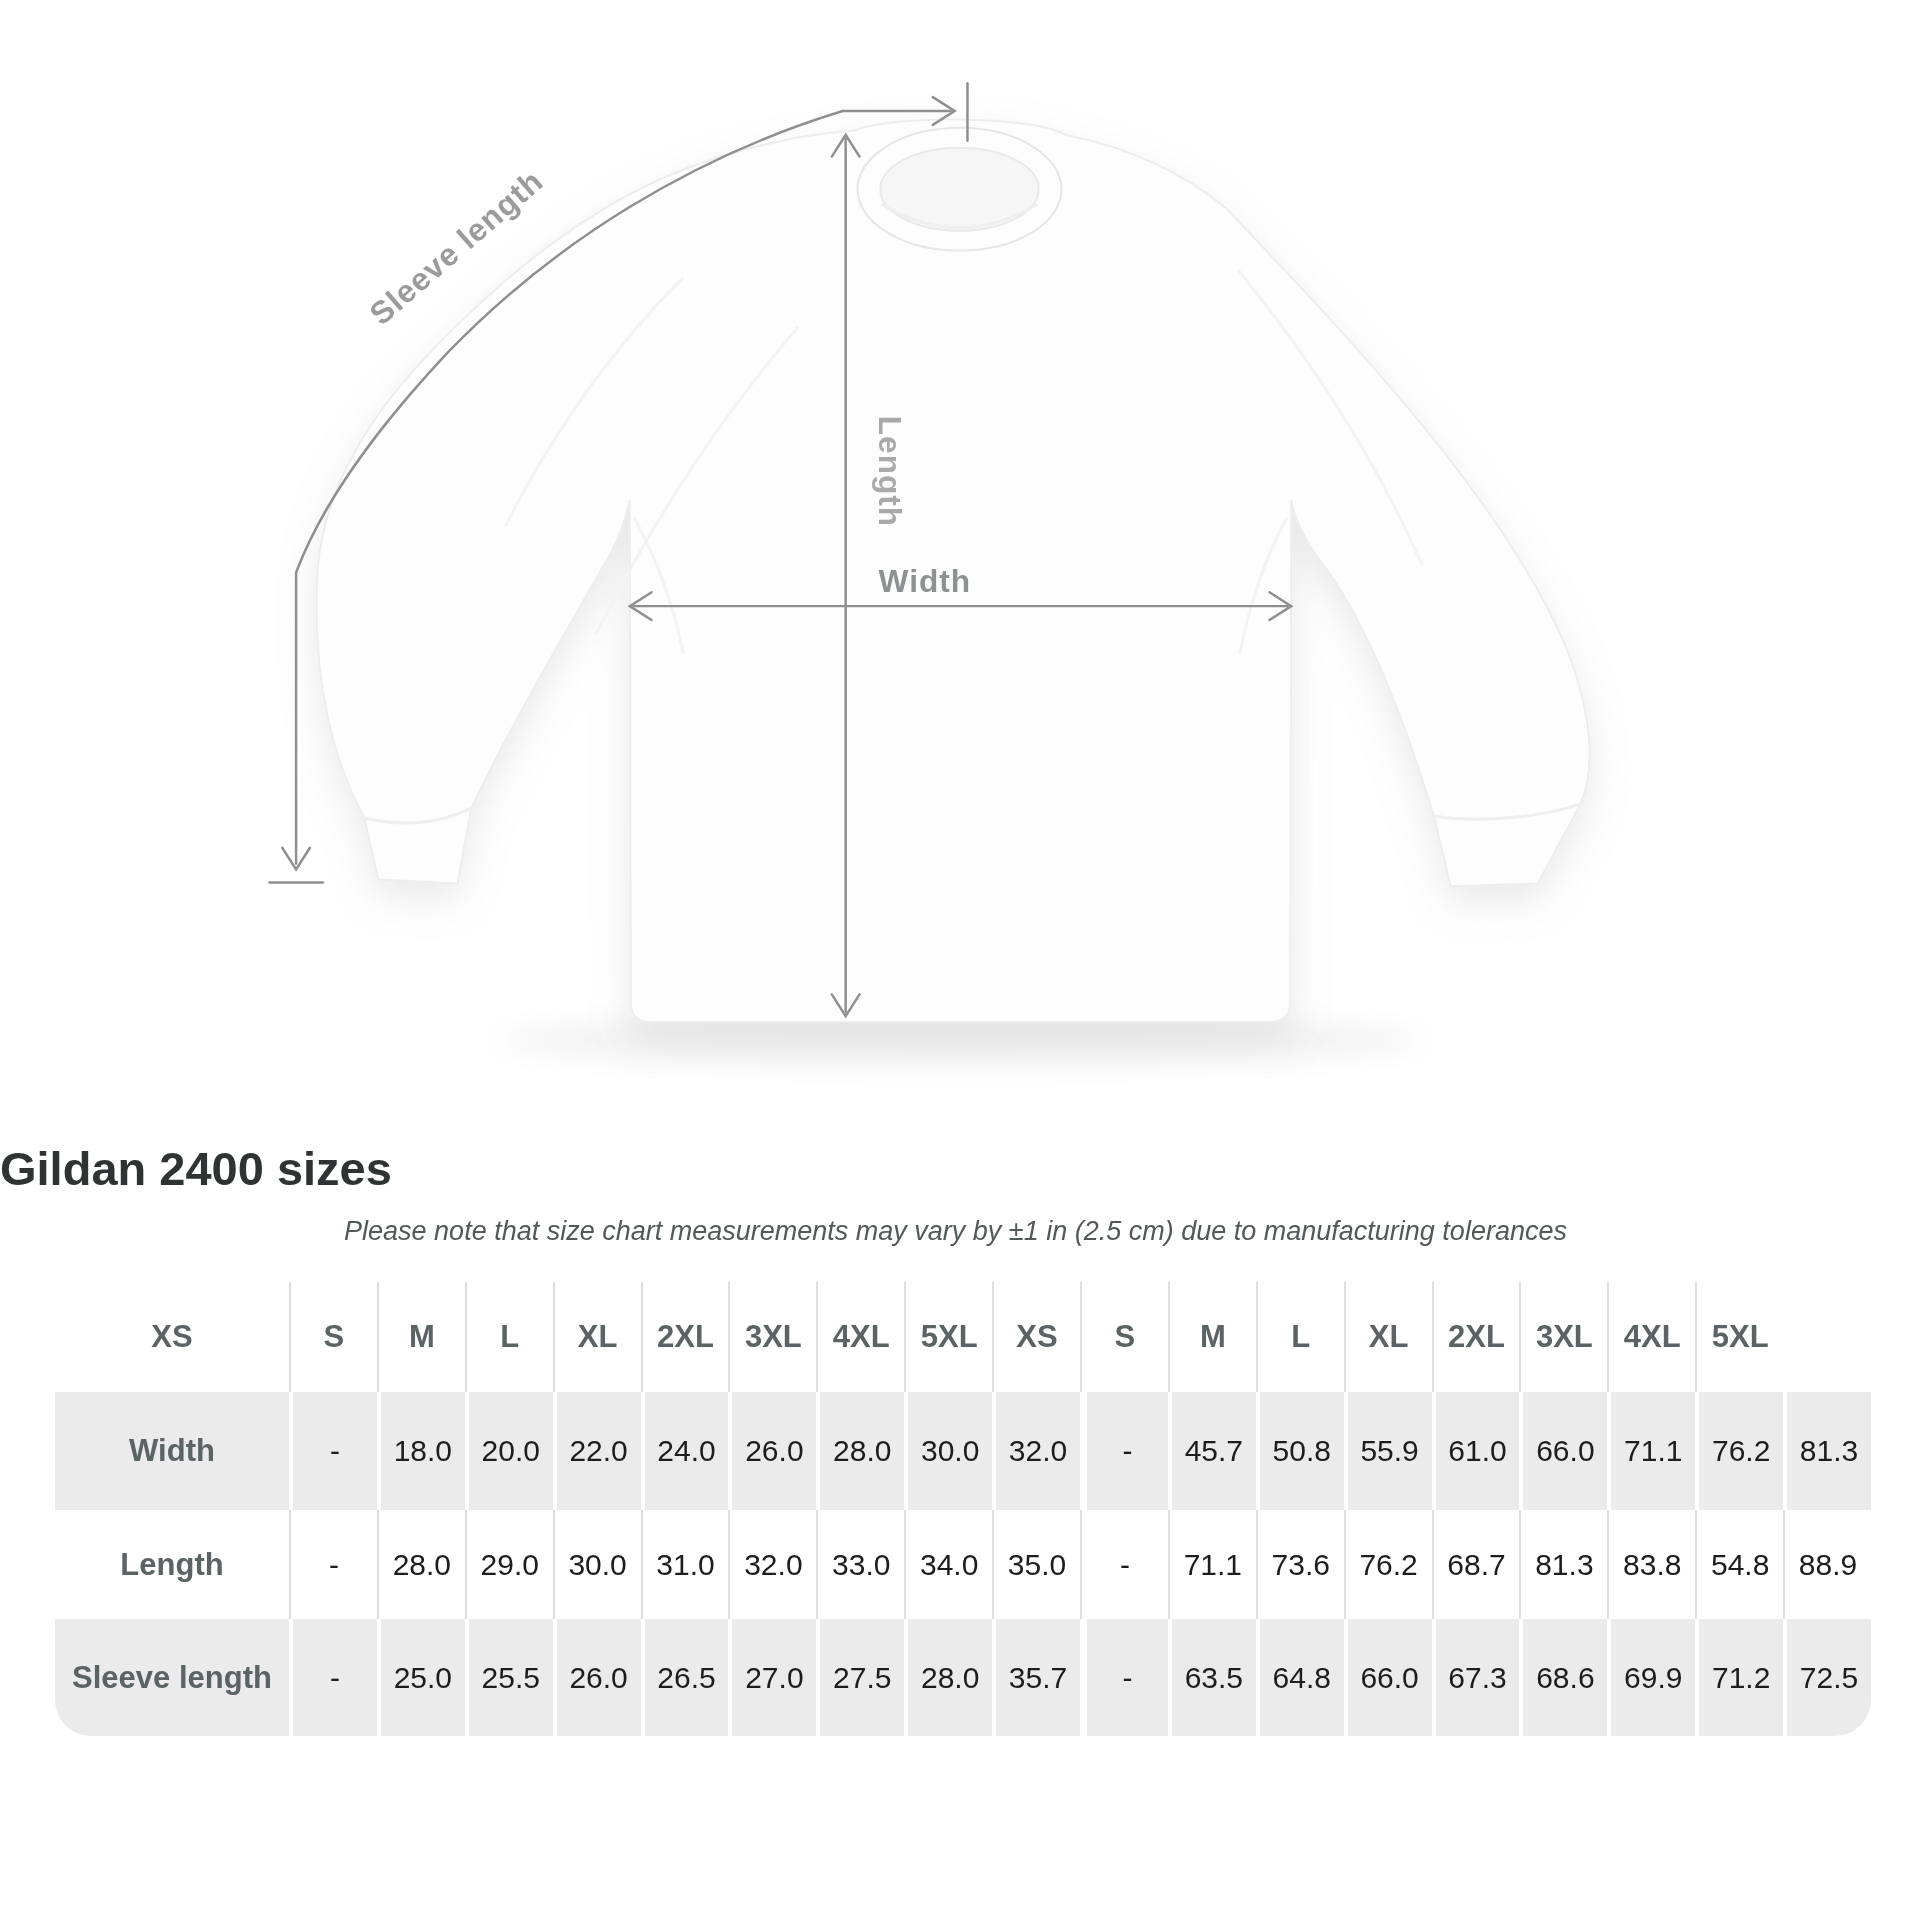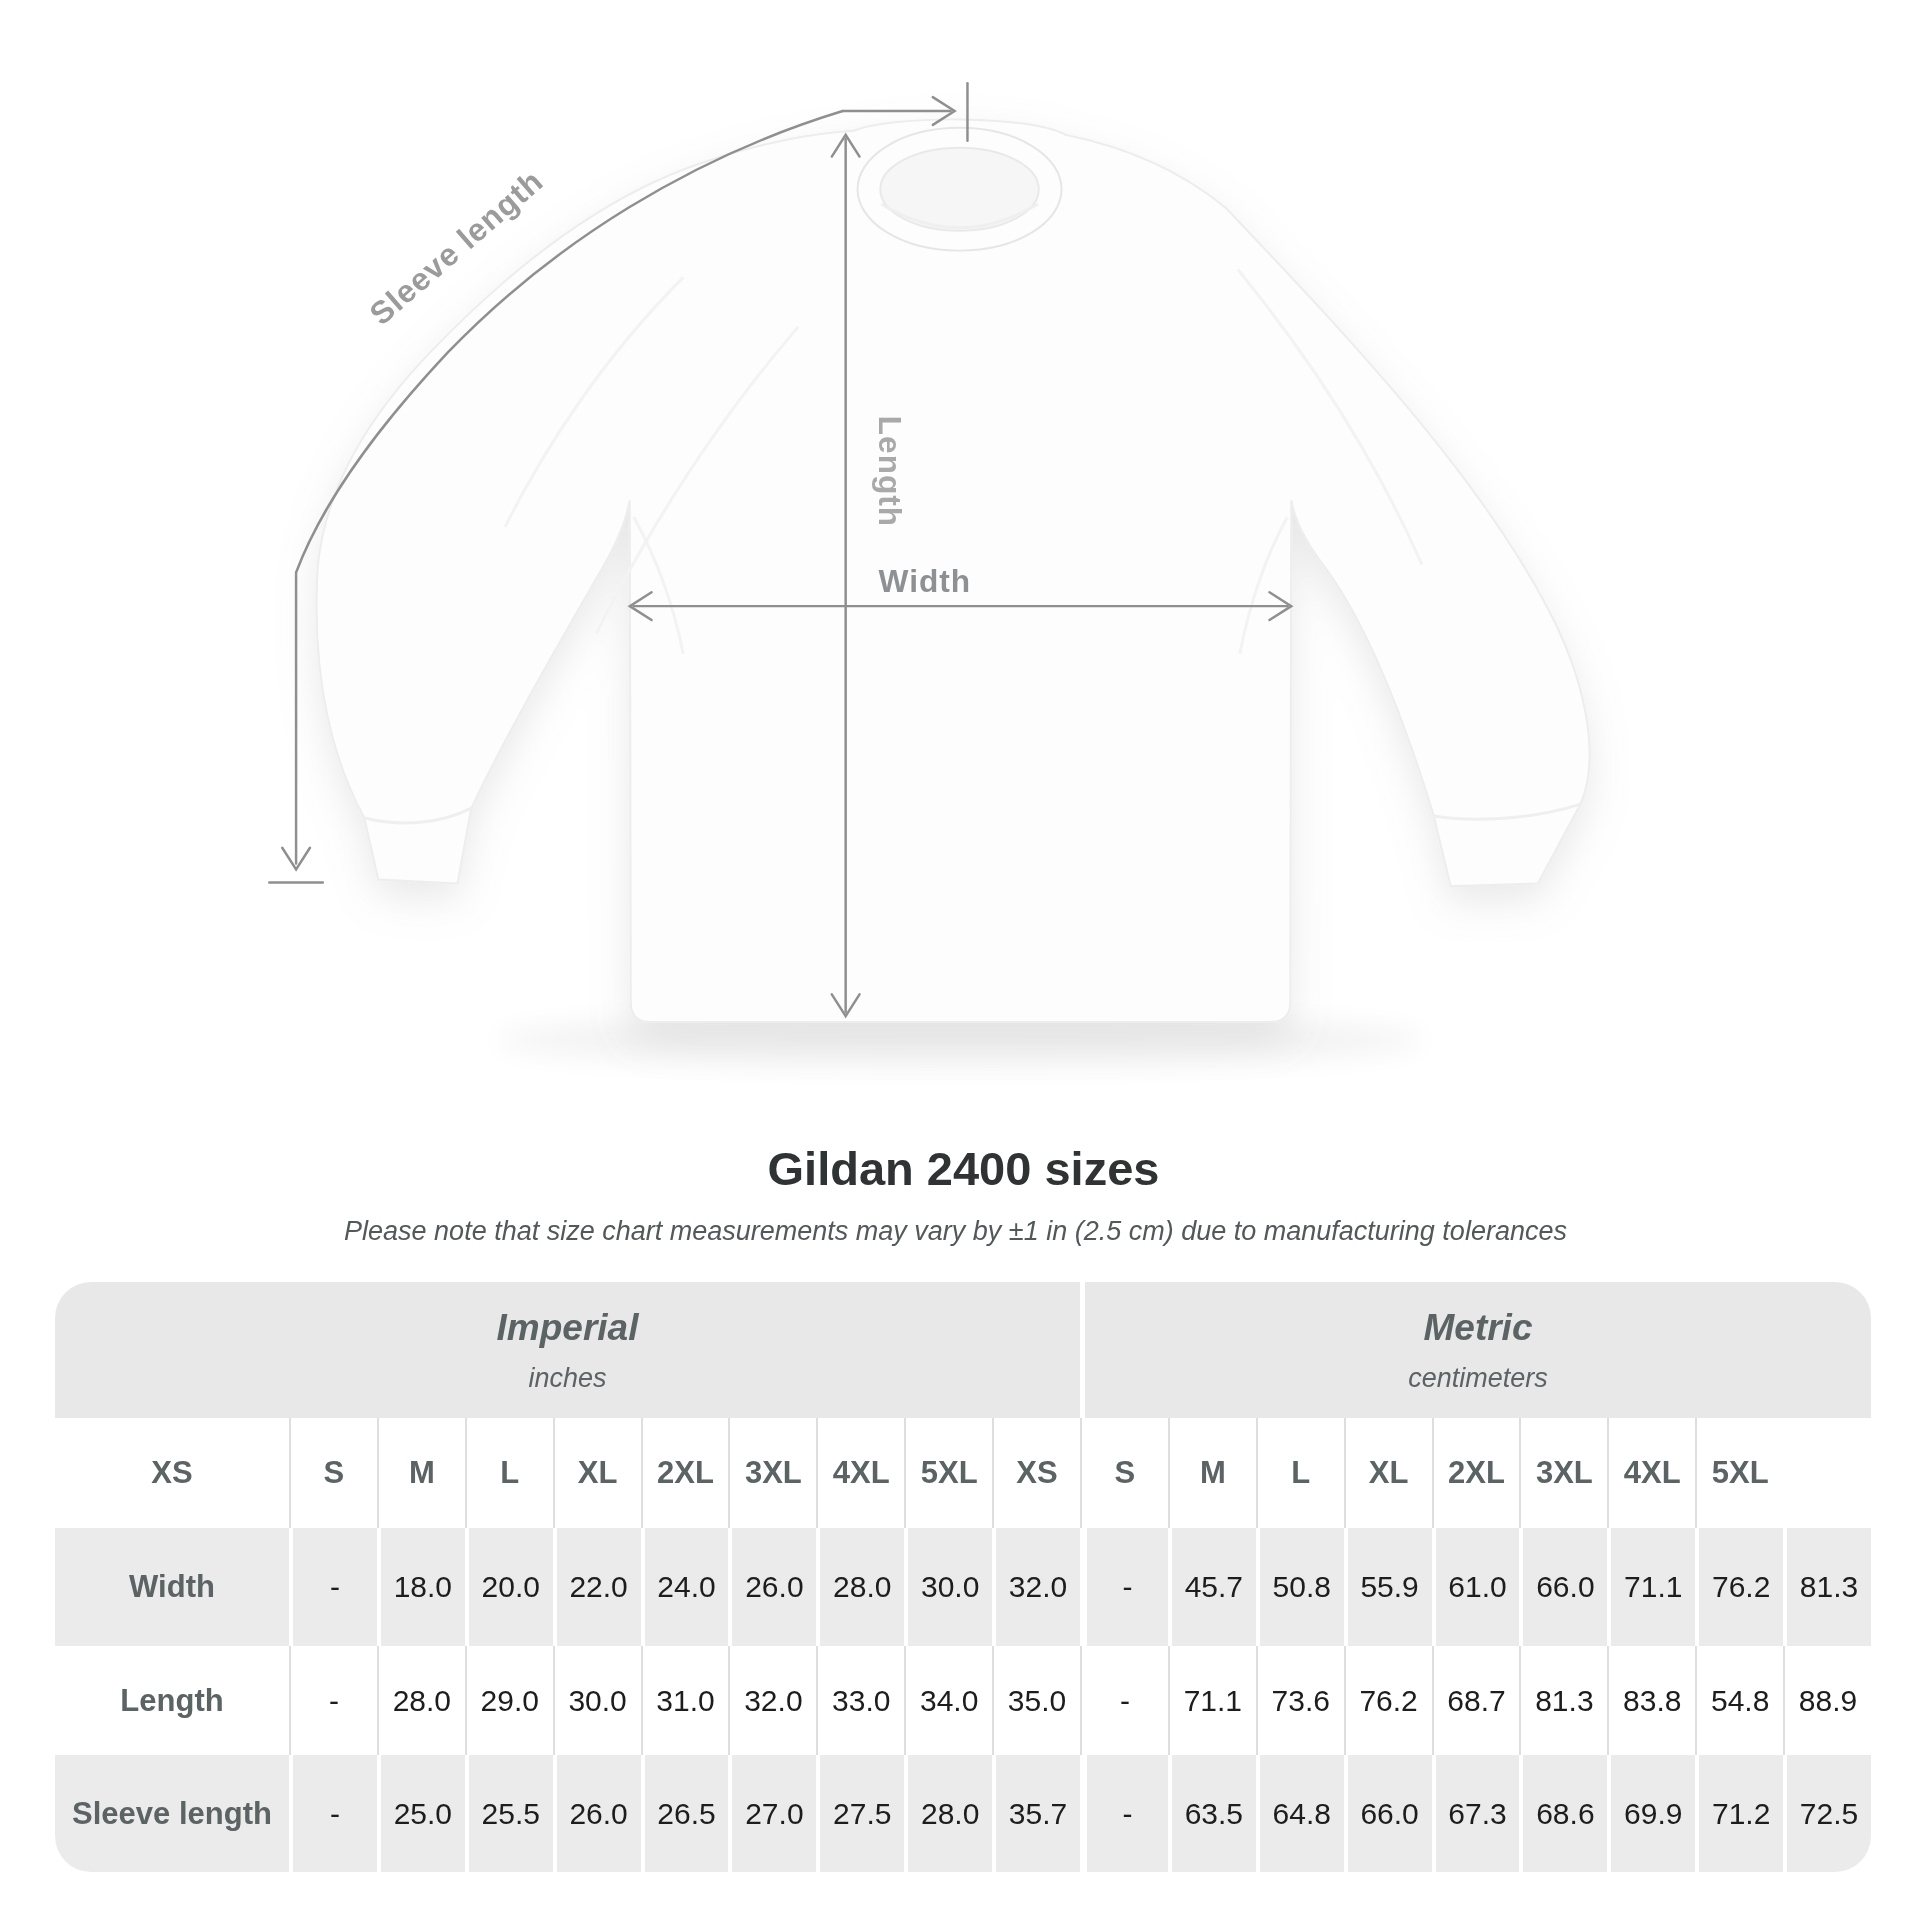--- a/index.html
+++ b/index.html
@@ -28,21 +28,21 @@
   .shirt-body{fill:#fdfdfd;stroke:#ededed;stroke-width:2;}
   .shirt-line{fill:none;stroke:#efefef;stroke-width:3;}
   .shirt-line-soft{fill:none;stroke:#f3f3f3;stroke-width:3;}
   .ann{stroke:var(--annotation-line);stroke-width:2.5;fill:none;stroke-linecap:round;stroke-linejoin:miter;}
   .dl{font-weight:bold;font-size:32px;letter-spacing:1px;fill:var(--diagram-label);}
   .dl2{fill:var(--diagram-label-light);}
   .dl3{fill:var(--diagram-label-width);}
 
   
   .page-title{
-    position:absolute;left:0;right:0;top:1141px;text-align:center;
+    position:absolute;left:0;right:0;top:1141px;text-align:left;
     font-size:47px;font-weight:bold;color:var(--title-text);
   }
   .page-note{
     position:absolute;left:0;right:16px;top:1216px;text-align:center;
     font-size:27px;font-style:italic;color:var(--note-text);
   }
 
   
   .size-table{position:absolute;left:55px;top:1282px;width:1816px;}
   .trow{width:100%;box-sizing:border-box;}
@@ -139,30 +139,20 @@
 
   <text class="dl" transform="translate(468,258) rotate(-41)" text-anchor="middle">Sleeve length</text>
   <text class="dl dl2" transform="translate(888,476) rotate(90)" text-anchor="middle">Length</text>
   <text class="dl dl3" x="934" y="598" text-anchor="middle">Width</text>
 </svg>
 
 <div class="page-title">Gildan 2400 sizes</div>
 <div class="page-note">Please note that size chart measurements may vary by ±1 in (2.5 cm) due to manufacturing tolerances</div>
 
 <div class="size-table" id="size-chart-table">
-  <div class="trow r-head">
-    <div class="unit-block imp">
-      <div class="unit-title">Imperial</div>
-      <div class="unit-sub">inches</div>
-    </div>
-    <div class="unit-block met">
-      <div class="unit-title">Metric</div>
-      <div class="unit-sub">centimeters</div>
-    </div>
-  </div>
   <div class="trow grid r-size" id="size-row">
       <div class="c hdr">XS</div>
       <div class="c hdr">S</div>
       <div class="c hdr">M</div>
       <div class="c hdr">L</div>
       <div class="c hdr">XL</div>
       <div class="c hdr">2XL</div>
       <div class="c hdr">3XL</div>
       <div class="c hdr">4XL</div>
       <div class="c hdr">5XL</div>

